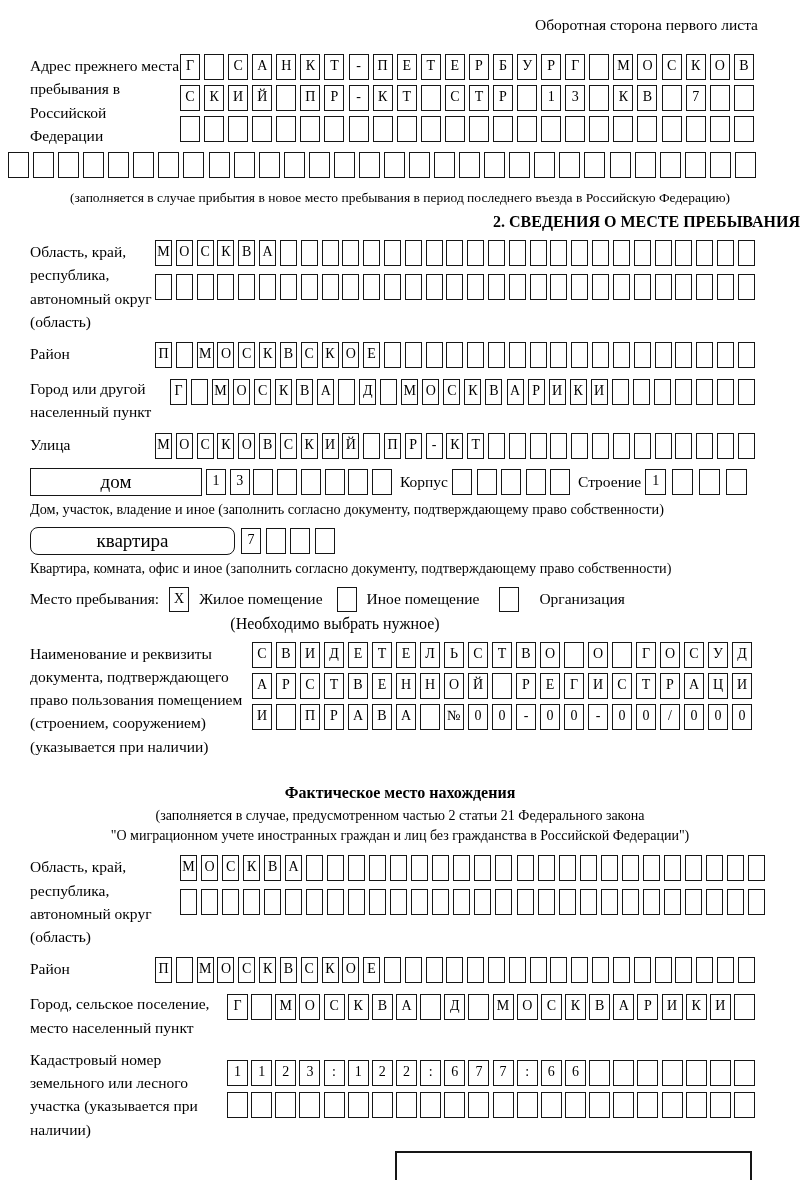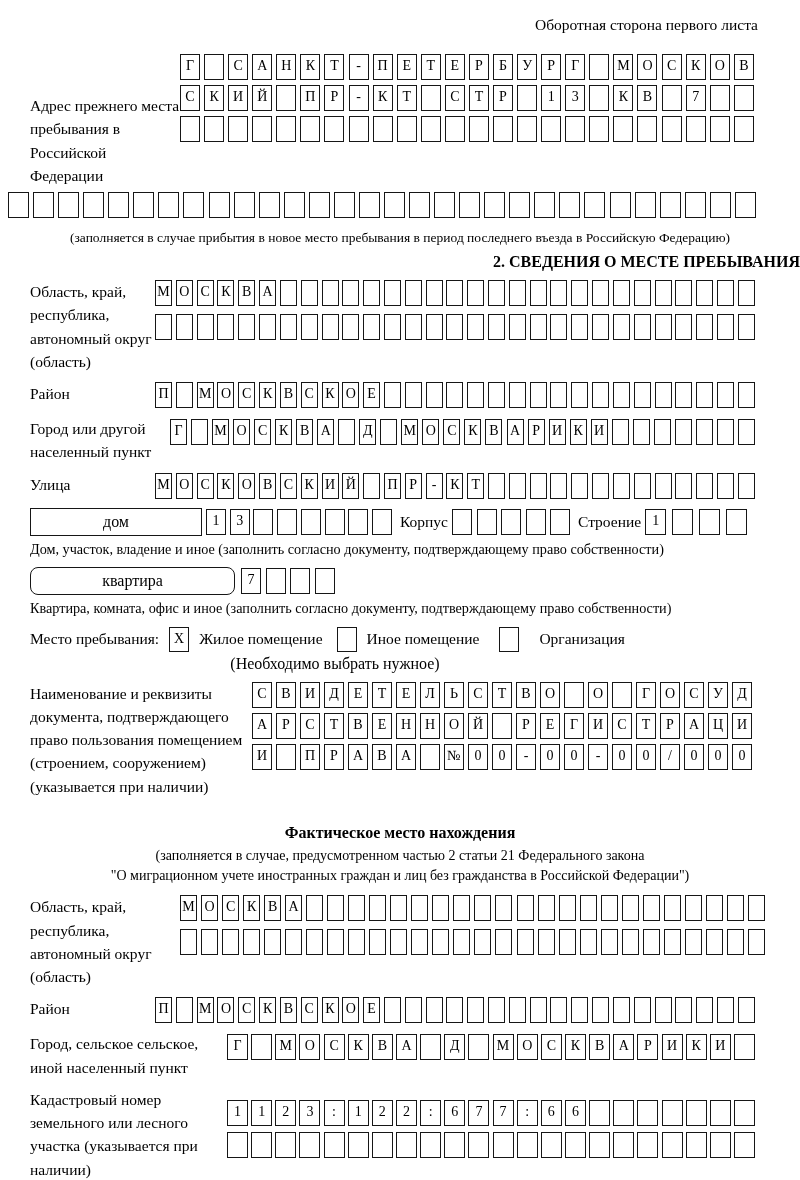--- a/index.html
+++ b/index.html
@@ -30,39 +30,39 @@
   .row8  { width: 186px; --cw: 20px; }
   .row5  { width: 118px; --cw: 20px; }
   .row4a { width: 102px; --cw: 21px; }
   .row4b { width: 94px;  --cw: 20px; }
   .row21 { width: 500px; --cw: 20px; }
   .row22 { width: 528px; --cw: 21px; }
 
   .gridcol { display: flex; flex-direction: column; gap: 5px; }
 
   .prev-block { display: flex; margin: 20px 0 0 30px; }
-  .prev-lbl { flex: 0 0 150px; font-size: 15.5px; line-height: 1.55; margin-top: 40px; }
+  .prev-lbl { flex: 0 0 150px; font-size: 15.5px; line-height: 1.55; }
   .fullrow { margin: 5px 0 0 8px; }
   .note-center { text-align: center; font-size: 13.5px; margin-top: 12px; }
 
   .sec-heading { text-align: right; font-weight: bold; font-size: 16px; margin-top: 7px; }
 
   .formline { display: flex; align-items: flex-start; margin: 9px 0 0 30px; }
   .lbl { font-size: 15.5px; line-height: 1.5; }
   .w125 { flex: 0 0 125px; }
   .w140 { flex: 0 0 140px; }
   .w150 { flex: 0 0 150px; }
   .w197 { flex: 0 0 197px; }
   .w222 { flex: 0 0 222px; }
 
   .domline { display: flex; align-items: center; margin: 9px 0 0 30px; }
   .wide-box {
     border: 1.7px solid #161616; height: 28px;
     display: flex; align-items: center; justify-content: center;
-    font-size: 16px;
+    font-size: 19px;
   }
   .dom-box { width: 172px; }
   .kv-box { width: 205px; border-radius: 8px; }
   .inline-lbl { font-size: 15.5px; white-space: nowrap; }
   .ml4 { margin-left: 4px; } .ml8 { margin-left: 8px; } .ml6 { margin-left: 6px; }
   .note-left { margin: 5px 0 0 30px; font-size: 14.2px; }
 
   .cbline { display: flex; align-items: center; margin: 10px 0 0 30px; font-size: 15.5px; }
   .checkbox {
     width: 20px; height: 25px; border: 1.7px solid #161616;
@@ -602,21 +602,21 @@
       <span class="cell"></span>
       <span class="cell"></span>
       <span class="cell"></span>
       <span class="cell"></span>
       <span class="cell"></span>
       <span class="cell"></span>
     </div>
 </div>
 
 <div class="formline">
-  <div class="lbl w197">Город, сельское сельское, иной населенный пункт</div>
+  <div class="lbl w197">Город, сельское поселение, место населенный пункт</div>
   <div class="cellrow row22" style="margin-top:2px">
       <span class="cell">Г</span>
       <span class="cell"></span>
       <span class="cell">М</span>
       <span class="cell">О</span>
       <span class="cell">С</span>
       <span class="cell">К</span>
       <span class="cell">В</span>
       <span class="cell">А</span>
       <span class="cell"></span>

